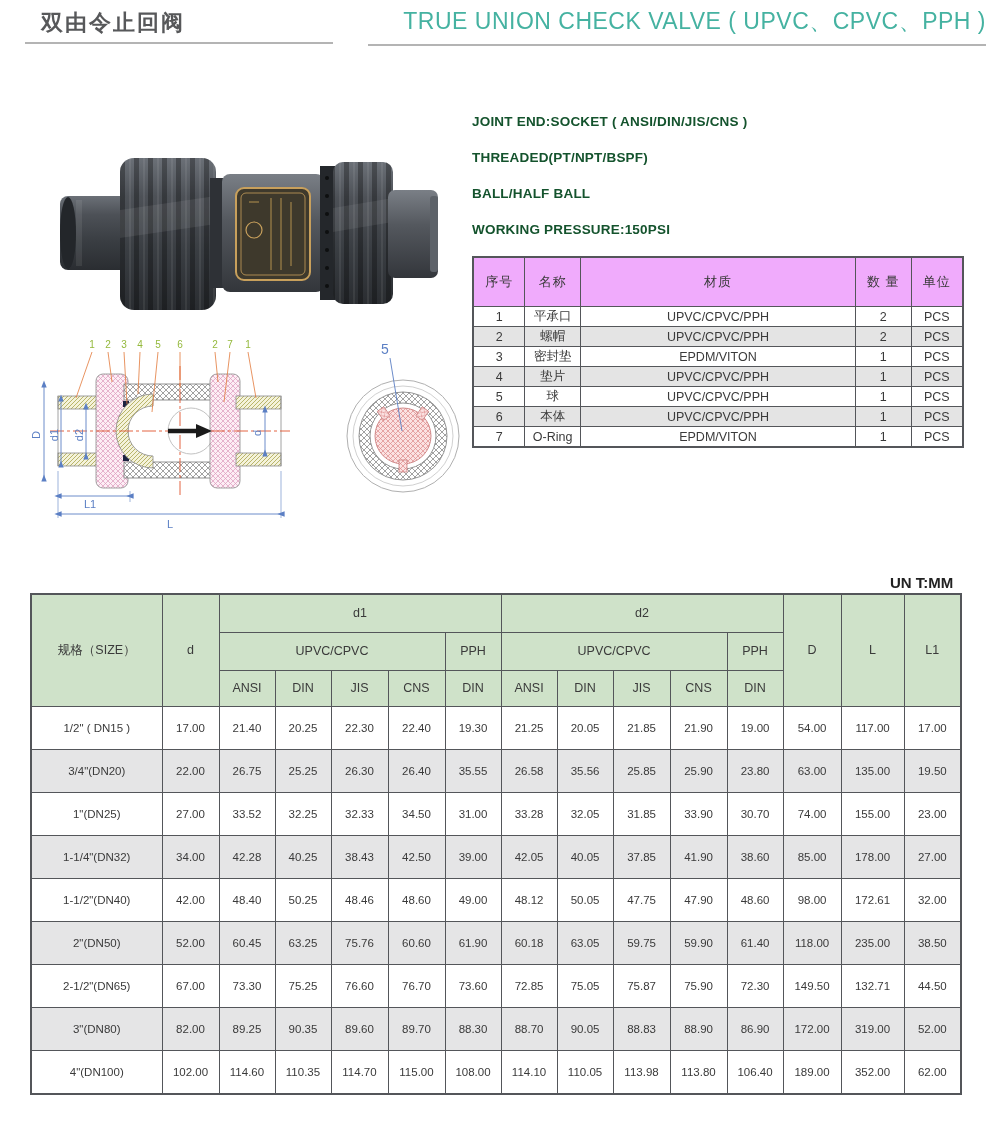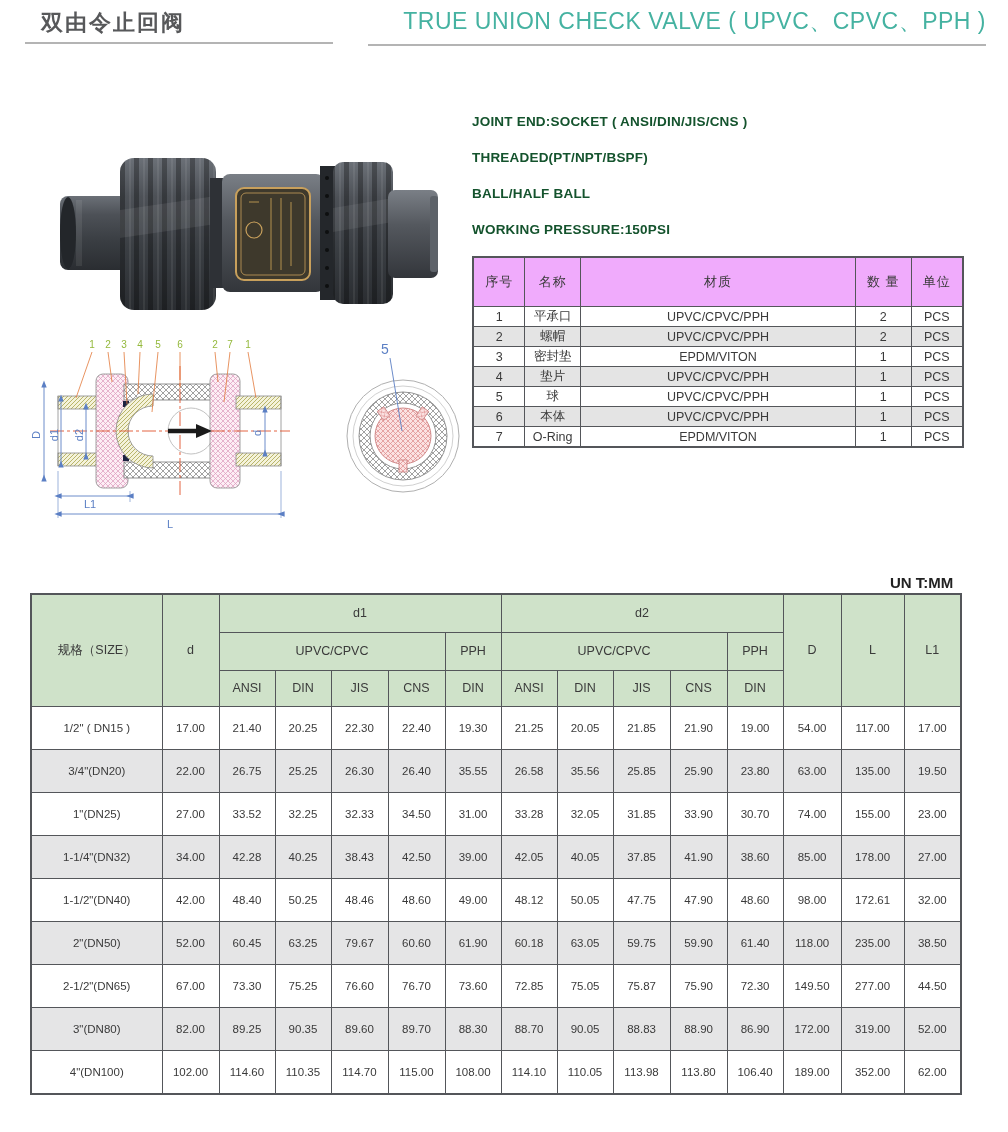--- a/index.html
+++ b/index.html
@@ -443,21 +443,21 @@
           <td>48.60</td>
           <td>98.00</td>
           <td>172.61</td>
           <td>32.00</td>
         </tr>
         <tr class="alt">
           <td>2"(DN50)</td>
           <td>52.00</td>
           <td>60.45</td>
           <td>63.25</td>
-          <td>79.67</td>
+          <td>75.76</td>
           <td>60.60</td>
           <td>61.90</td>
           <td>60.18</td>
           <td>63.05</td>
           <td>59.75</td>
           <td>59.90</td>
           <td>61.40</td>
           <td>118.00</td>
           <td>235.00</td>
           <td>38.50</td>
@@ -469,21 +469,21 @@
           <td>75.25</td>
           <td>76.60</td>
           <td>76.70</td>
           <td>73.60</td>
           <td>72.85</td>
           <td>75.05</td>
           <td>75.87</td>
           <td>75.90</td>
           <td>72.30</td>
           <td>149.50</td>
-          <td>277.00</td>
+          <td>132.71</td>
           <td>44.50</td>
         </tr>
         <tr class="alt">
           <td>3"(DN80)</td>
           <td>82.00</td>
           <td>89.25</td>
           <td>90.35</td>
           <td>89.60</td>
           <td>89.70</td>
           <td>88.30</td>

